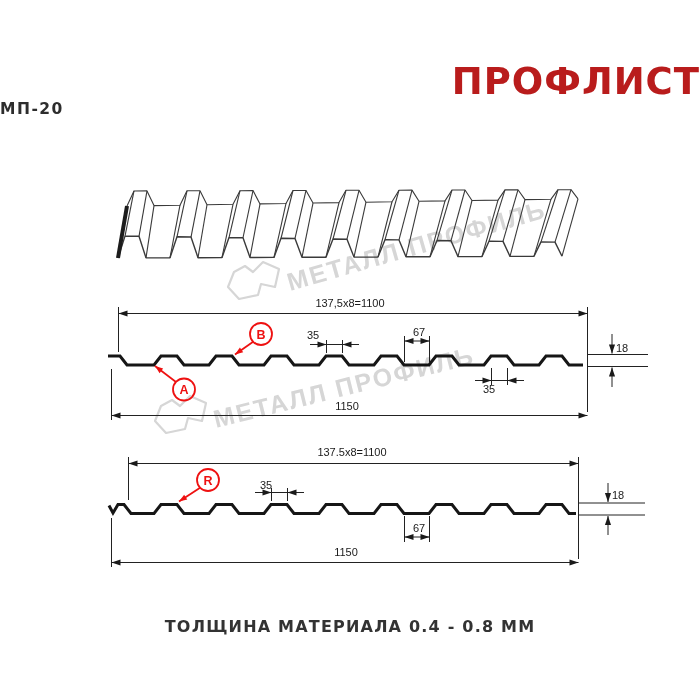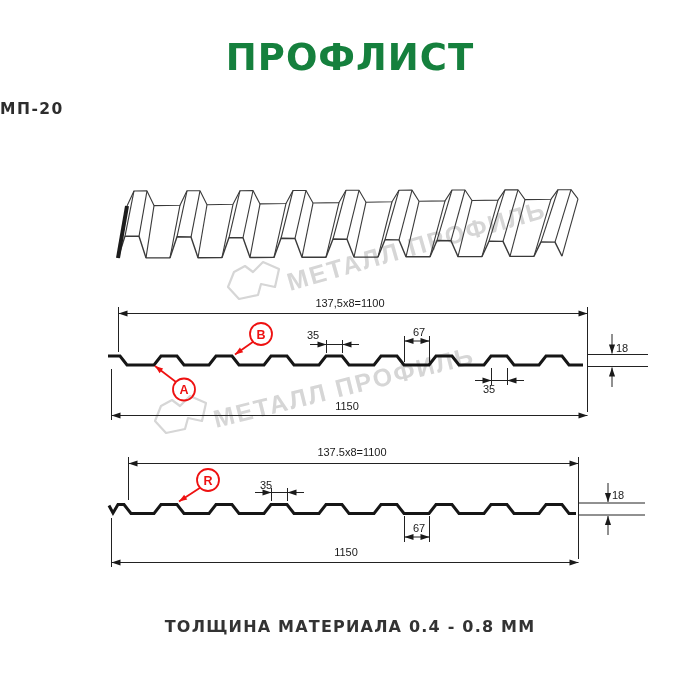--- a/index.html
+++ b/index.html
@@ -1,20 +1,20 @@
 <!DOCTYPE html>
 <html><head>
 <meta charset="utf-8">
 <style>
   html,body{margin:0;padding:0;background:#fff;}
   .page{position:relative;width:700px;height:700px;background:#fff;overflow:hidden;
         font-family:"Liberation Sans", sans-serif;}
-  .title{position:absolute;top:36px;left:0;width:100%;text-align:center;
+  .title{position:absolute;top:60px;left:0;width:100%;text-align:right;
          font-family:"DejaVu Sans", sans-serif;font-size:37px;font-weight:800;
-         letter-spacing:1px;color:#15803d;}
+         letter-spacing:1px;color:#b91c1c;}
   .subtitle{position:absolute;top:100px;left:0;width:100%;
             font-family:"DejaVu Sans", sans-serif;font-size:15.5px;font-weight:700;
             letter-spacing:1.5px;color:#2d2d2d;}
   .footer{position:absolute;top:617px;left:0;width:100%;text-align:center;
           font-family:"DejaVu Sans", sans-serif;font-size:16px;font-weight:700;
           letter-spacing:1.2px;color:#333;}
   svg.drawing{position:absolute;left:0;top:0;}
   .dimline{stroke:#222;stroke-width:1;fill:none;}
   .profile{stroke:#161616;stroke-width:3;fill:none;stroke-linejoin:miter;}
   .sheet{stroke:#3a3a3a;stroke-width:1.2;fill:none;stroke-linejoin:round;}

